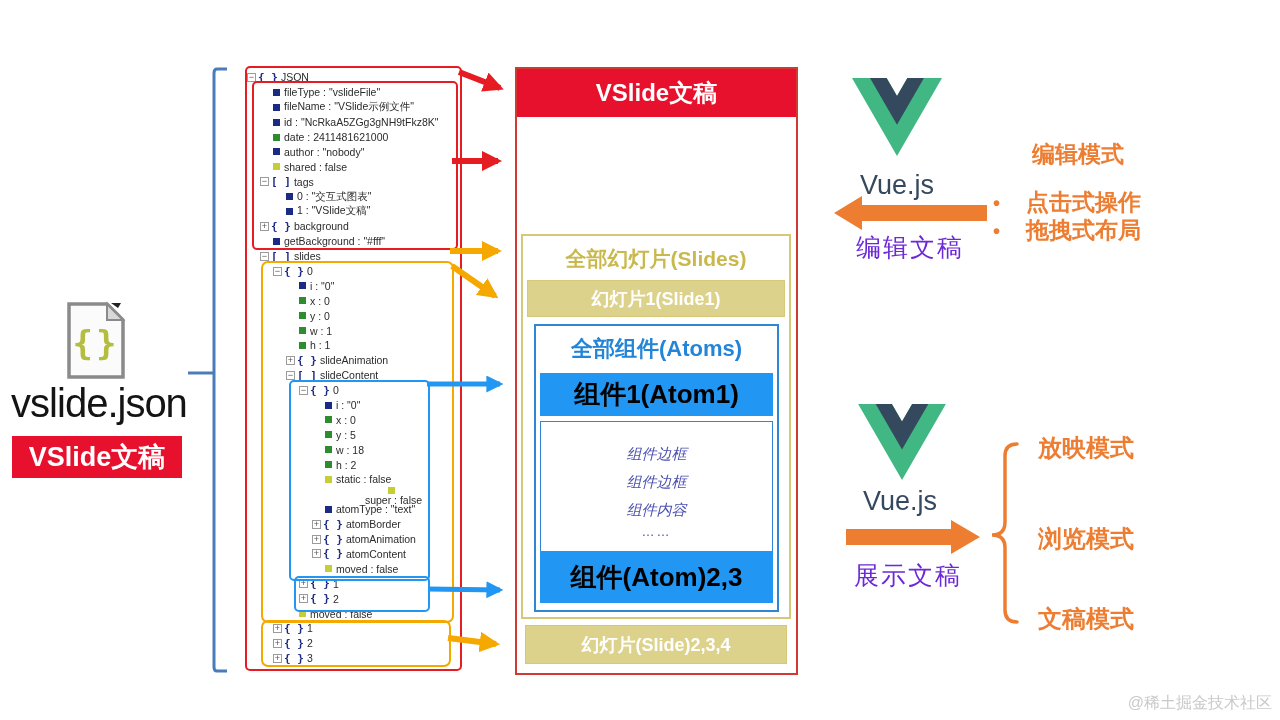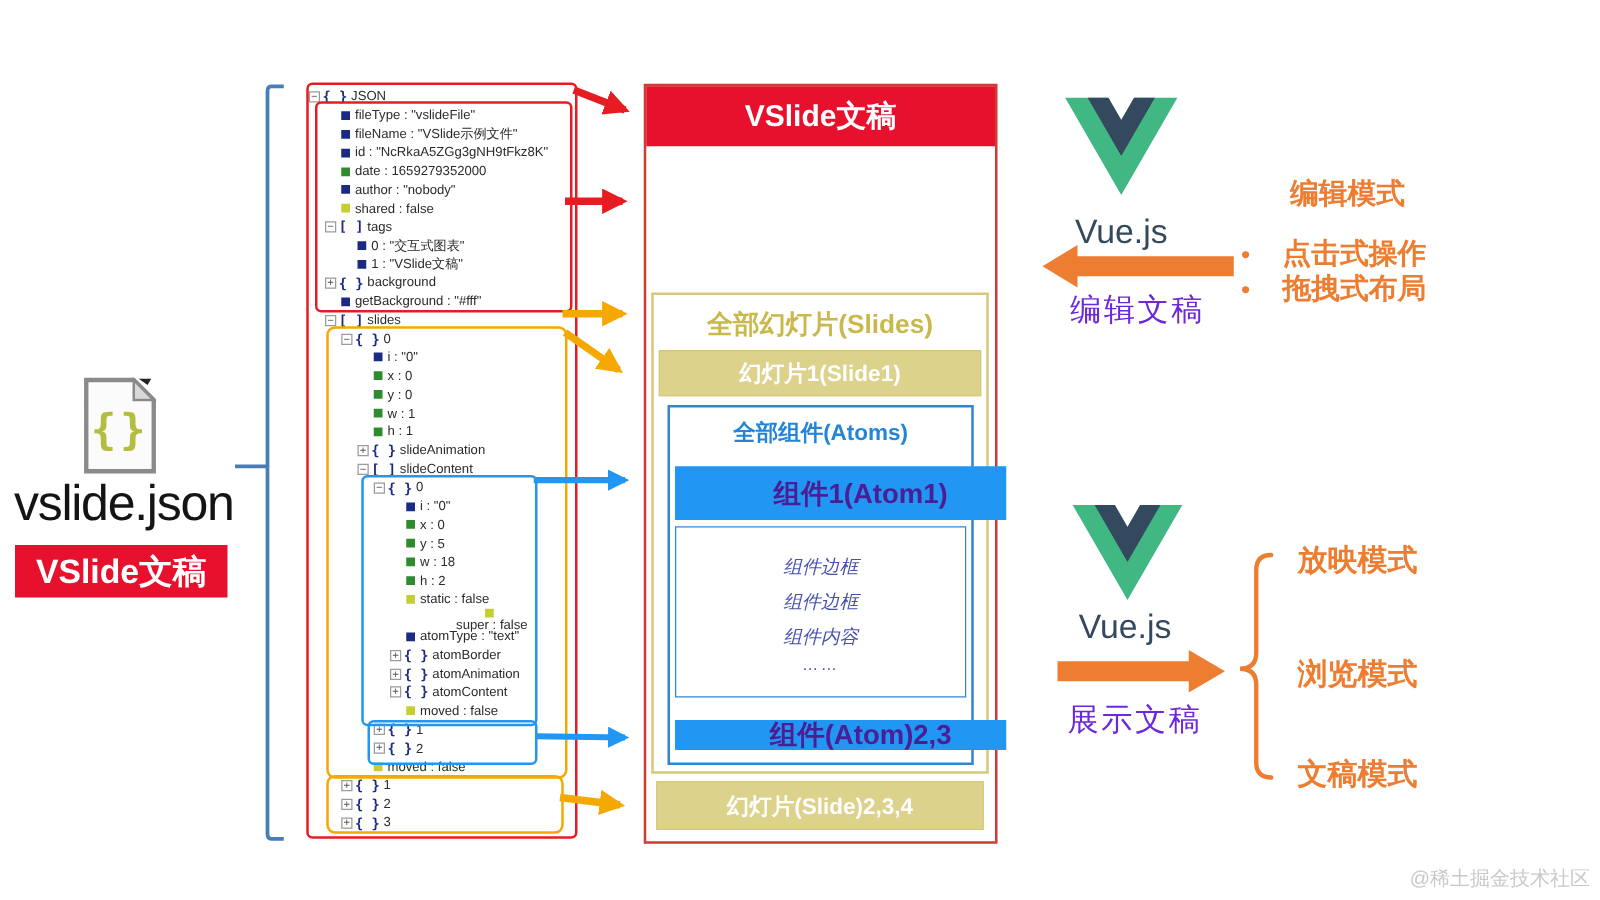--- a/index.html
+++ b/index.html
@@ -40,29 +40,29 @@
                 color:#fff;font-size:24px;font-weight:bold;display:flex;align-items:center;justify-content:center;}
   .info-box{position:absolute;left:6px;top:61px;width:266px;height:66px;border:1.5px solid #ef9d9d;
             color:var(--red-bg);font-size:21px;font-weight:bold;text-align:center;line-height:28px;padding-top:5px;box-sizing:content-box;}
   .yellow-outer{position:absolute;left:4px;top:165px;width:270px;height:385px;border:2px solid var(--khaki-border);box-sizing:border-box;}
   .slides-label{margin-top:9px;text-align:center;font-size:21px;font-weight:bold;color:var(--khaki-text);}
   .khaki-bar{background:var(--khaki-bg);border:1px solid var(--khaki-border);color:#fff;
              font-size:18px;font-weight:bold;display:flex;align-items:center;justify-content:center;box-sizing:border-box;}
   .bar-slide1{position:absolute;left:4px;top:44px;width:258px;height:37px;}
   .blue-outer{position:absolute;left:11px;top:88px;width:245px;height:288px;background:#fff;
               border:2px solid #2e86d5;box-sizing:border-box;}
-  .atoms-label{margin-top:8px;text-align:center;font-size:18px;font-weight:bold;color:var(--blue-text);}
-  .blue-bar{position:absolute;background:var(--blue);color:#4c1d95;font-size:22px;font-weight:bold;
-            display:flex;align-items:center;justify-content:center;padding-left:32px;}
+  .atoms-label{margin-top:8px;text-align:center;font-size:22px;font-weight:bold;color:var(--blue-text);}
+  .blue-bar{position:absolute;background:var(--blue);color:#000000;font-size:26px;font-weight:bold;
+            display:flex;align-items:center;justify-content:center;}
   .bar-atom1{left:4px;top:47px;width:233px;height:43px;}
   .features-box{position:absolute;left:4px;top:95px;width:233px;height:137px;border:1.5px solid #2e86d5;
                 box-sizing:border-box;text-align:center;padding-top:18px;}
   .feature-line{font-size:15px;line-height:28px;color:var(--indigo-text);font-style:italic;}
   .ellipsis-line{font-size:13px;color:var(--indigo-text);letter-spacing:2px;}
-  .bar-atoms23{left:4px;top:250px;width:233px;height:24px;}
+  .bar-atoms23{left:4px;top:225px;width:233px;height:52px;}
   .bar-slides234{position:absolute;left:8px;top:556px;width:262px;height:39px;}
 
   
   .vue-label{position:absolute;font-size:27px;color:var(--vue-dark);text-align:center;width:90px;}
   .doc-label{position:absolute;font-size:25px;color:#6d28d9;letter-spacing:2px;}
   .mode-title{position:absolute;font-size:23px;font-weight:bold;color:var(--orange);}
   .bullet-item{position:absolute;font-size:23px;font-weight:bold;color:var(--orange);}
   .bullet-item::before{content:"•";margin-right:26px;font-size:20px;}
   .omode{position:absolute;font-size:24px;font-weight:bold;color:var(--orange);}
 
@@ -99,21 +99,21 @@
       <div class="trow" style="padding-left: 29px;">
         <span class="sq string"></span>
         <span class="tlabel">fileName : "VSlide示例文件"</span>
       </div>
       <div class="trow" style="padding-left: 29px;">
         <span class="sq string"></span>
         <span class="tlabel">id : "NcRkaA5ZGg3gNH9tFkz8K"</span>
       </div>
       <div class="trow" style="padding-left: 29px;">
         <span class="sq number"></span>
-        <span class="tlabel">date : 1659279352000</span>
+        <span class="tlabel">date : 2411481621000</span>
       </div>
       <div class="trow" style="padding-left: 29px;">
         <span class="sq string"></span>
         <span class="tlabel">author : "nobody"</span>
       </div>
       <div class="trow" style="padding-left: 29px;">
         <span class="sq boolean"></span>
         <span class="tlabel">shared : false</span>
       </div>
       <div class="trow" style="padding-left: 16px;">

